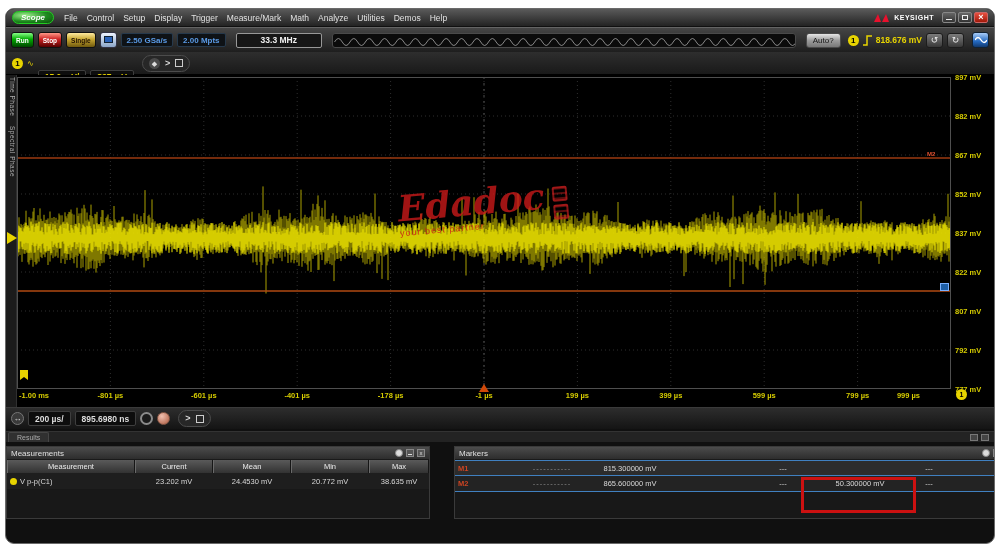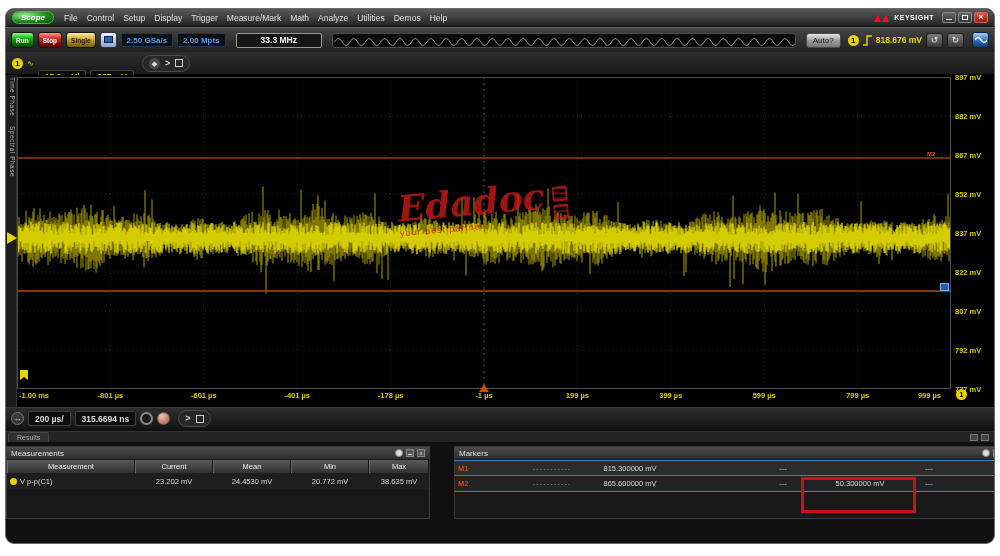--- a/index.html
+++ b/index.html
@@ -290,27 +290,27 @@
       <div class="xlab" style="left: 11px; transform: translateX(2px);">-1.00 ms</div>
       <div class="xlab" style="left: 104.4px; transform: translateX(-50%);">-801 µs</div>
       <div class="xlab" style="left: 197.8px; transform: translateX(-50%);">-601 µs</div>
       <div class="xlab" style="left: 291.2px; transform: translateX(-50%);">-401 µs</div>
       <div class="xlab" style="left: 384.6px; transform: translateX(-50%);">-178 µs</div>
       <div class="xlab" style="left: 478px; transform: translateX(-50%);">-1 µs</div>
       <div class="xlab" style="left: 571.4px; transform: translateX(-50%);">199 µs</div>
       <div class="xlab" style="left: 664.8px; transform: translateX(-50%);">399 µs</div>
       <div class="xlab" style="left: 758.2px; transform: translateX(-50%);">599 µs</div>
       <div class="xlab" style="left: 851.6px; transform: translateX(-50%);">799 µs</div>
-      <div class="xlab" style="left: 935px; transform: translateX(-100%);">999 µs</div>
+      <div class="xlab" style="left: 914px; transform: translateX(-100%);">999 µs</div>
     </div>
 
   <div class="hbar">
     <span class="hicon">↔</span>
     <div class="field white">200 µs/</div>
-    <div class="field white">315.6694 ns</div>
+    <div class="field white">895.6980 ns</div>
     <span class="cbtn1"></span>
     <span class="cbtn2"></span>
     <div class="navgrp">
       <span class="chev">&gt;</span>
       <span class="dock"></span>
     </div>
   </div>
 
   <div class="resstrip">
     <div class="restab">Results</div>

